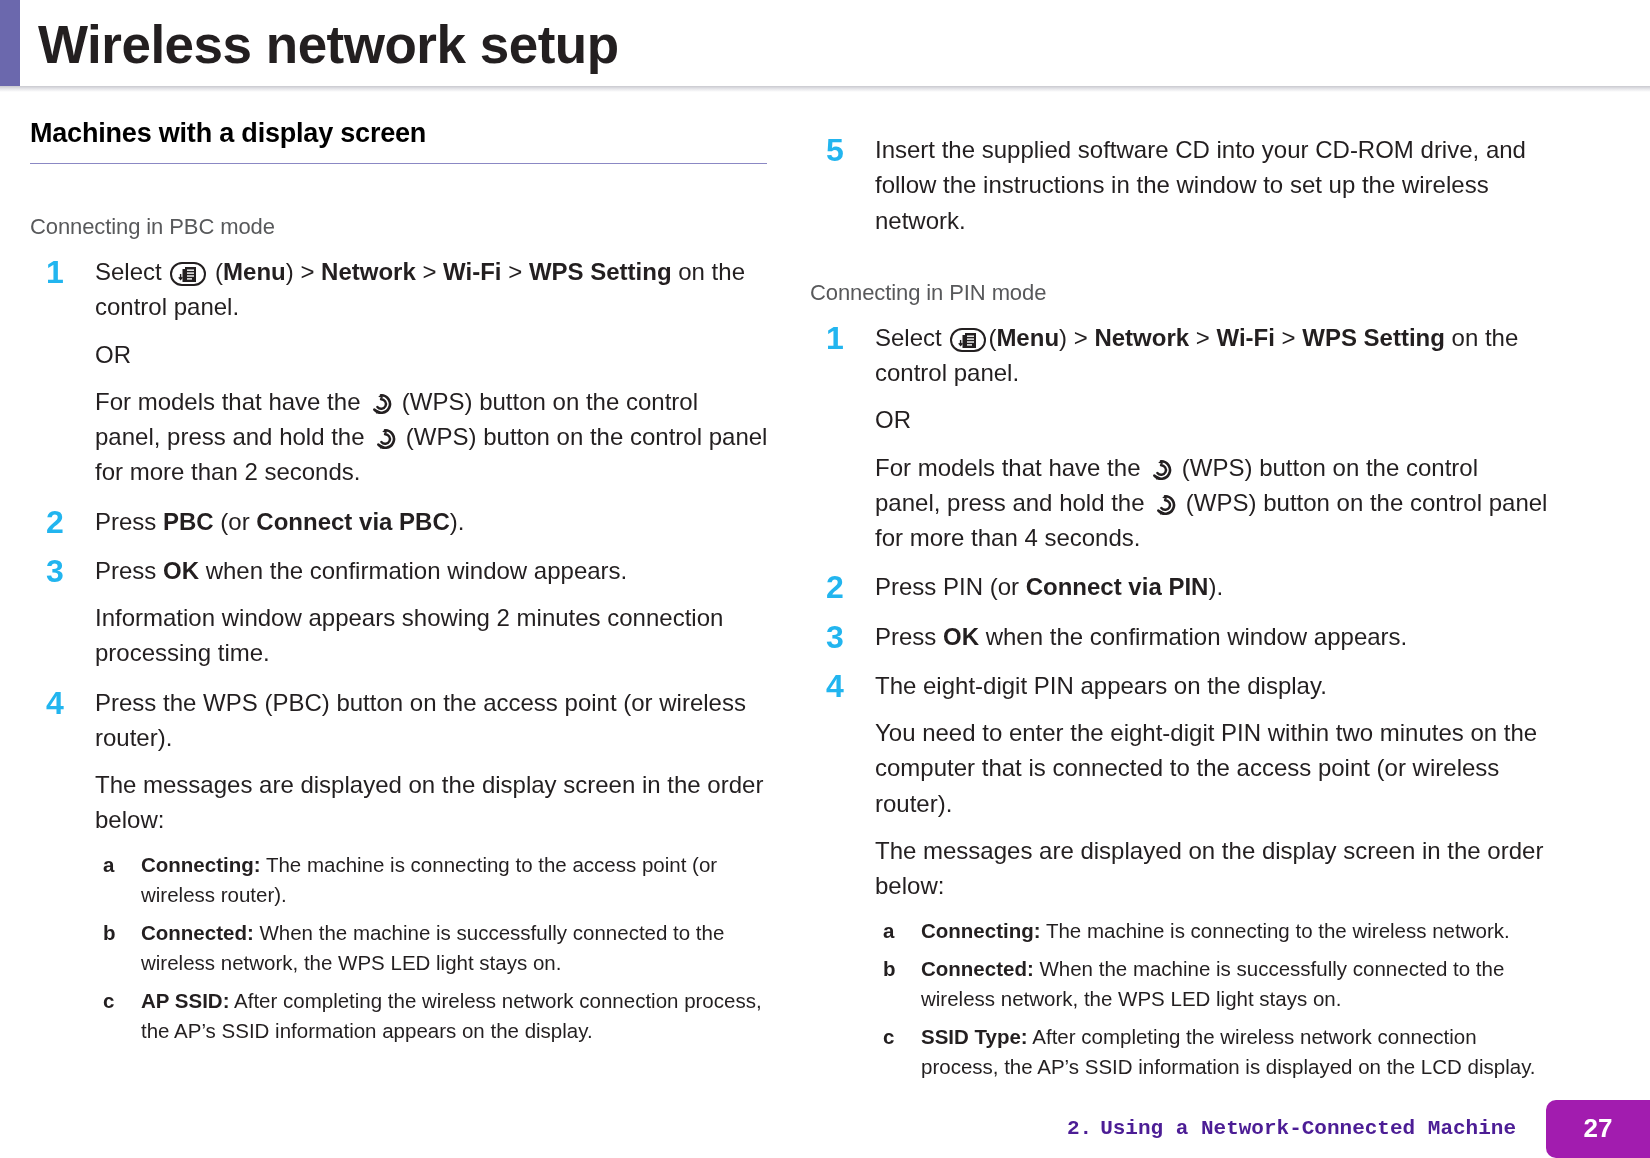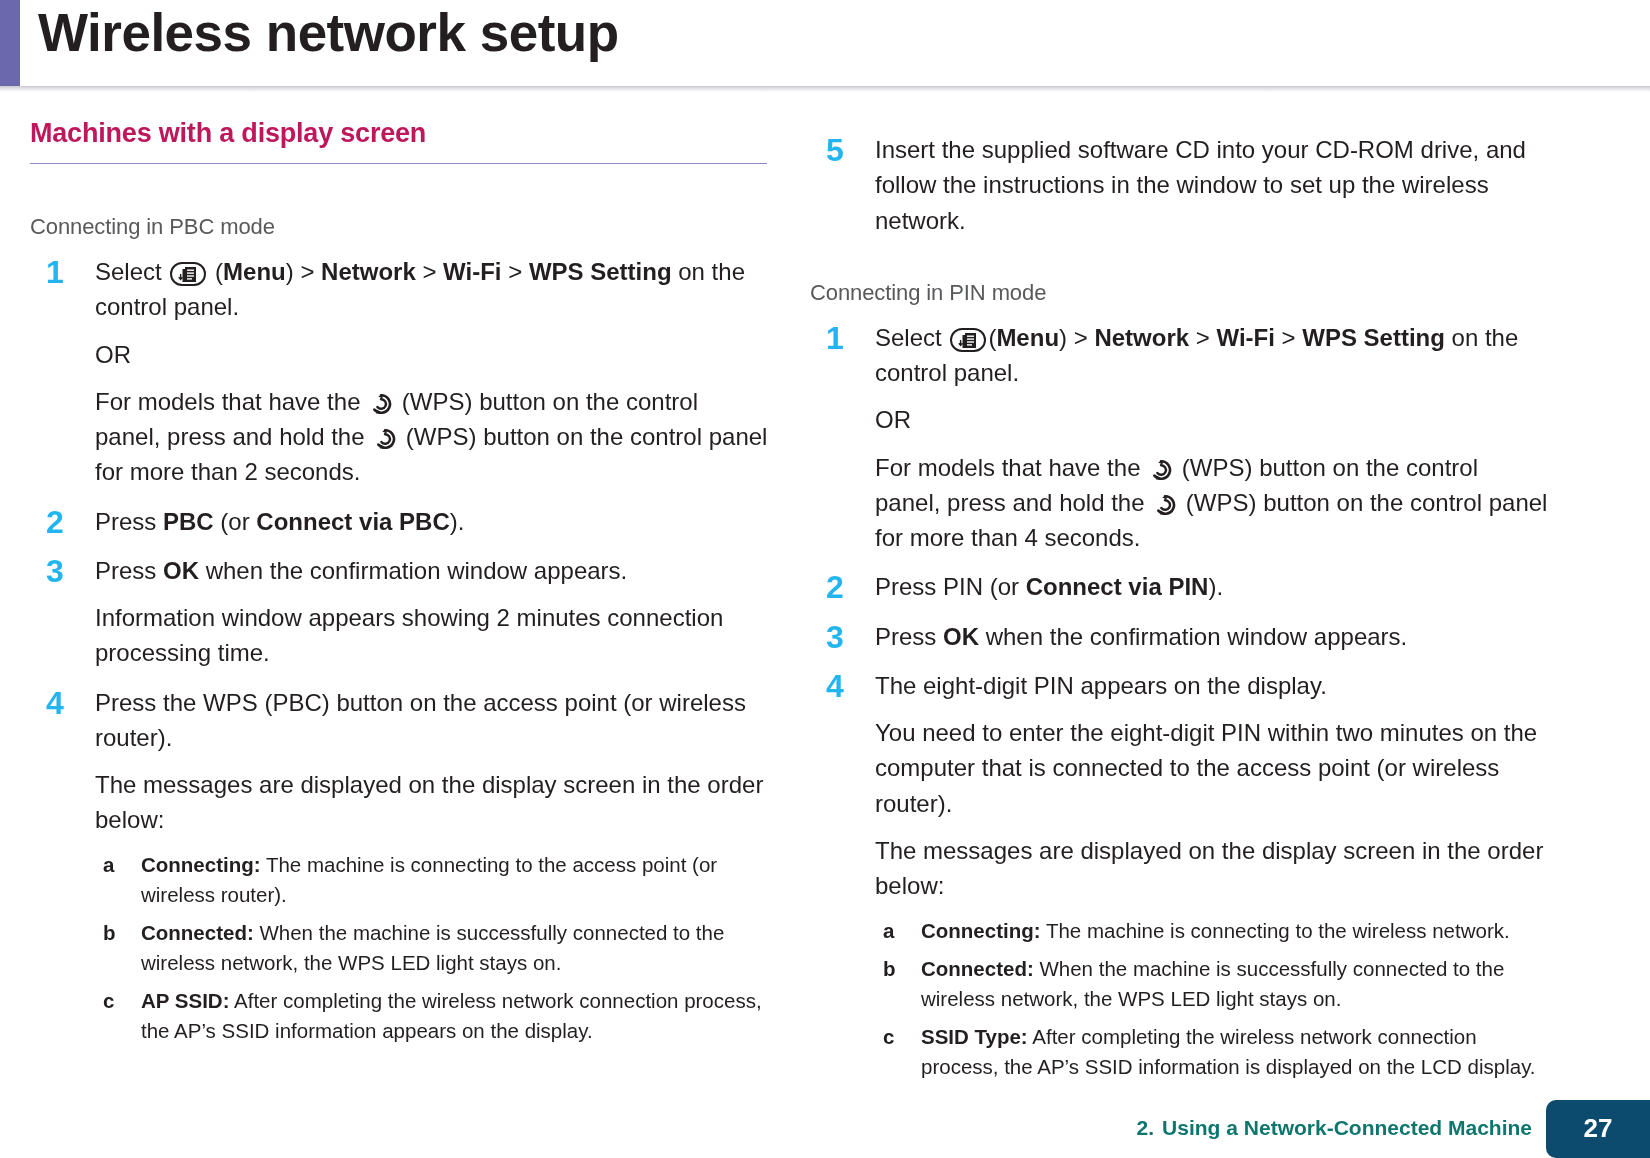--- a/index.html
+++ b/index.html
@@ -21,21 +21,21 @@
     position: absolute;
     left: 0;
     top: 0;
     width: 20px;
     height: 88px;
     background: #6b68ad;
   }
   .page-title {
     position: absolute;
     left: 38px;
-    top: 2px;
+    top: 14px;
     font-size: 53px;
     font-weight: bold;
     letter-spacing: -0.5px;
     color: #231f20;
     line-height: 1.18;
     white-space: nowrap;
   }
   .header-rule {
     position: absolute;
     left: 0;
@@ -51,21 +51,21 @@
     top: 118px;
     width: 740px;
   }
   .col-left  { left: 30px; }
   .col-right { left: 810px; }
 
   
   .h2 {
     font-size: 27px;
     font-weight: bold;
-    color: #be185d;
+    color: #000000;
     margin: 0 0 14px 0;
     letter-spacing: -0.2px;
   }
   .h2-rule {
     height: 1px;
     background: #8b88c4;
     width: 737px;
     margin: 6px 0 0 0;
   }
   .h3 {
@@ -141,35 +141,36 @@
   
   .footer {
     position: absolute;
     left: 0;
     bottom: 0;
     width: 1650px;
     height: 64px;
   }
   .footer-text {
     position: absolute;
-    right: 118px;
+    right: 134px;
     bottom: 18px;
     font-size: 21px;
     font-weight: bold;
-    color: #0f766e;
+    color: #4c1d95;
     white-space: nowrap;
+    font-family: Liberation Mono, monospace;
   }
   .footer-text .sec-num { margin-right: 8px; }
   .page-badge {
     position: absolute;
     right: 0;
     bottom: 0;
     width: 104px;
     height: 58px;
-    background: #0c4a6e;
+    background: #a21caf;
     border-radius: 10px 0 0 10px;
     color: #ffffff;
     font-size: 26px;
     font-weight: bold;
     display: flex;
     align-items: center;
     justify-content: center;
     padding-bottom: 2px;
     box-sizing: border-box;
   }

